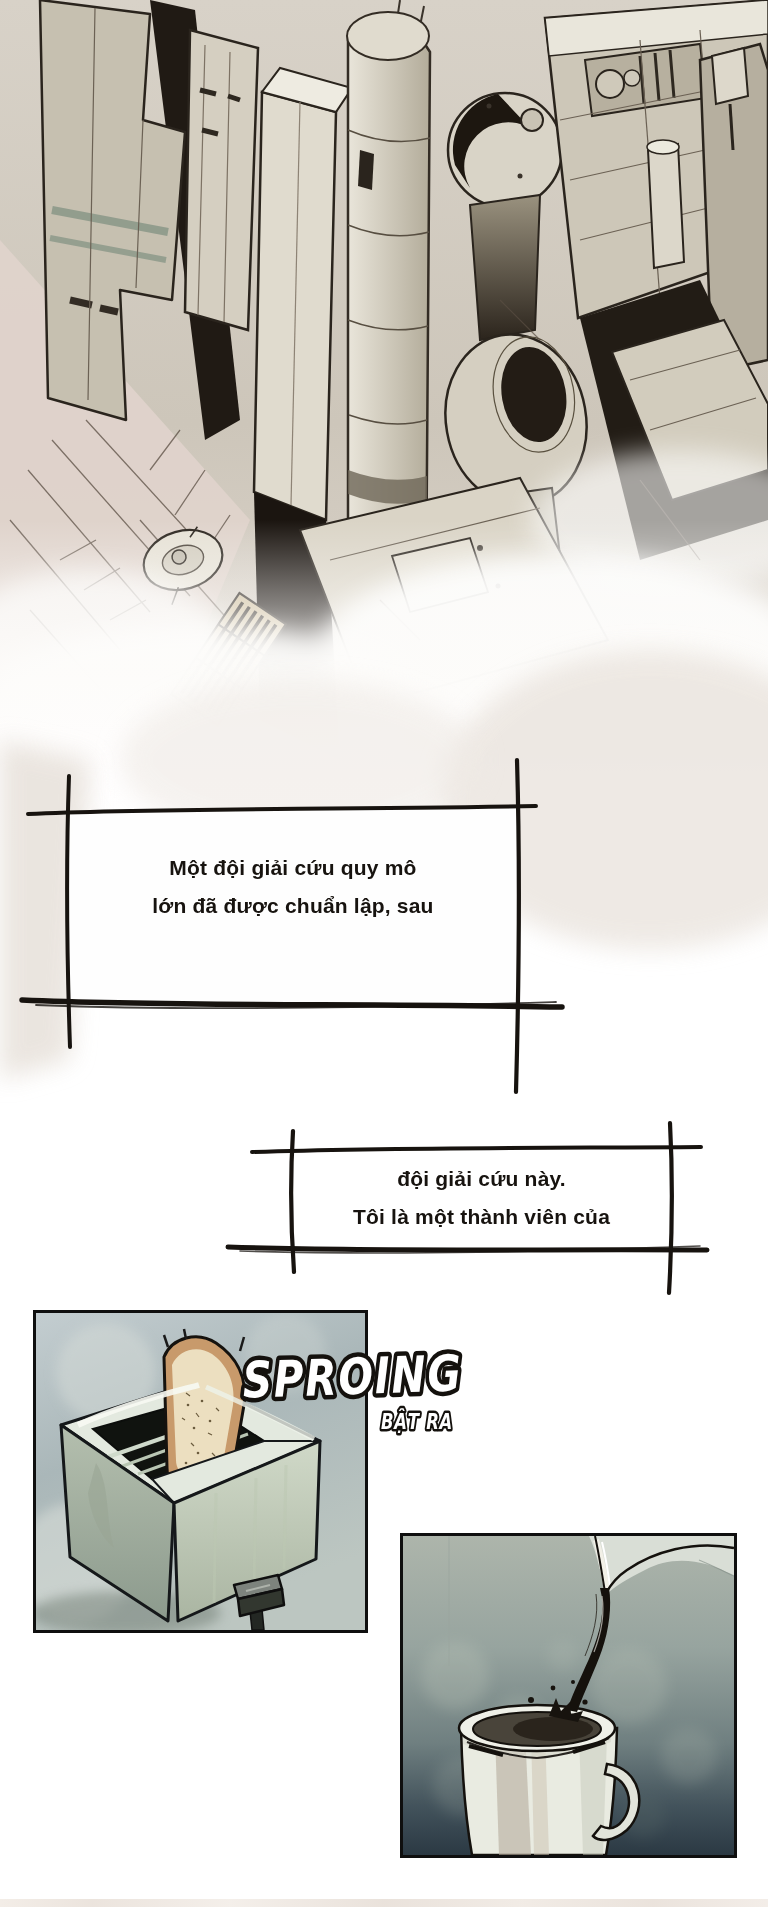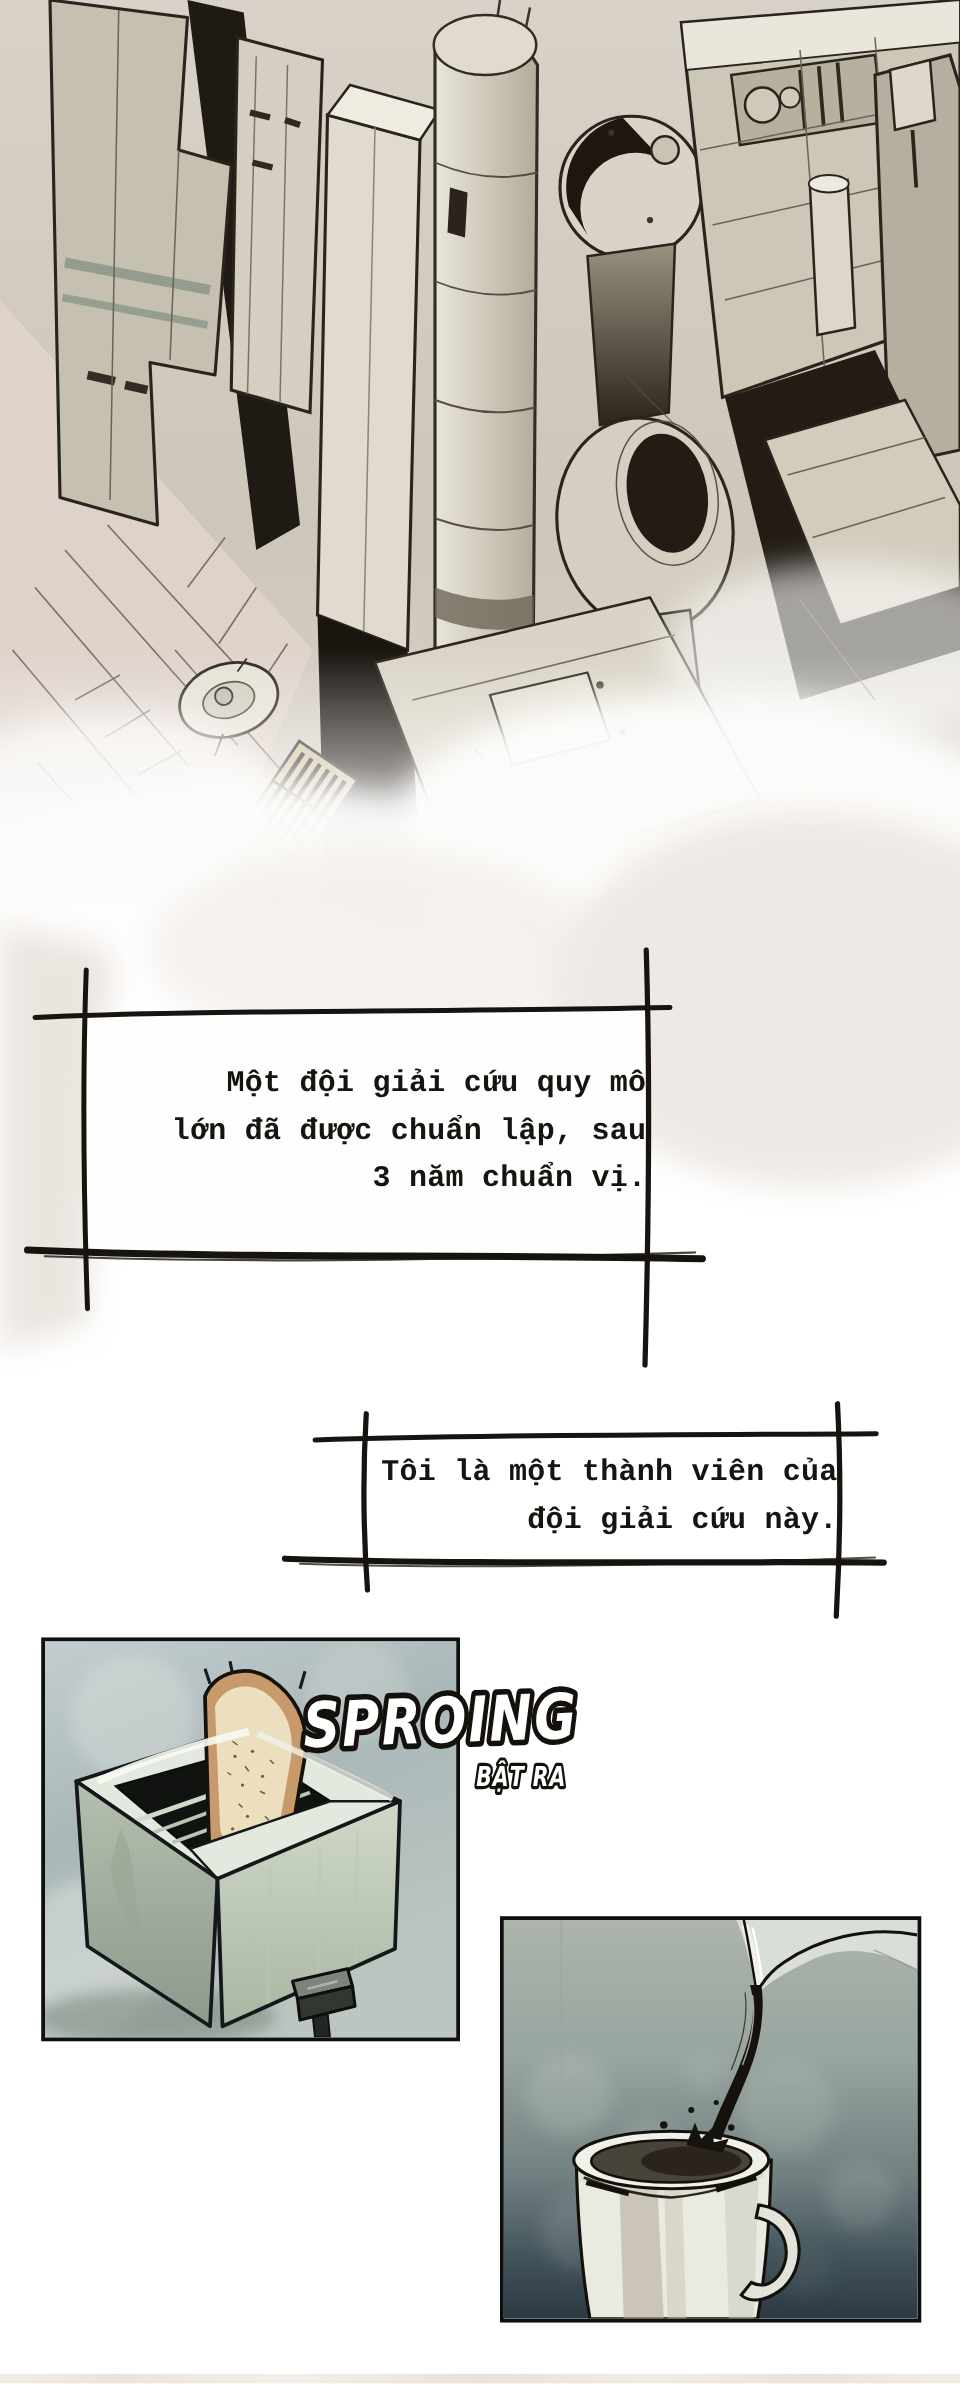--- a/index.html
+++ b/index.html
@@ -1,21 +1,21 @@
 <!DOCTYPE html>
 <html><head>
 <meta charset="utf-8">
 <style>
   html,body{margin:0;padding:0;background:#ffffff;}
   .page{position:relative;width:768px;height:1907px;background:#ffffff;overflow:hidden;
         font-family:"DejaVu Serif", serif;}
   .abs{position:absolute;}
-  .narration{position:absolute;font-weight:bold;font-size:24px;line-height:38px;
-             color:#17130f;text-align:right;letter-spacing:0.2px;
-             font-family:Liberation Mono, monospace;}
+  .narration{position:absolute;font-weight:bold;font-size:21px;line-height:38px;
+             color:#17130f;text-align:center;letter-spacing:0.2px;
+             font-family:Liberation Sans, sans-serif;}
   .panel{position:absolute;border:3px solid #0f0f0f;box-sizing:border-box;background:#cfd6d4;overflow:hidden;}
   .panel svg{display:block;}
   .sliver{position:absolute;left:0;top:1899px;width:768px;height:8px;opacity:.85;
           background:linear-gradient(90deg,#f1eae3 0%,#e8dfd7 12%,#f2ece6 30%,#e6ddd5 50%,#efe8e1 68%,#e7ded6 85%,#f1eae4 100%);}
   svg text{font-family:"DejaVu Sans", sans-serif;}
 </style>
 </head>
 <body>
 
 <div class="page">
@@ -195,36 +195,35 @@
       <path d="M28,814 C150,808 320,810 536,806" stroke-width="4"></path>
       <path d="M22,1000 C180,1007 360,1003 562,1007" stroke-width="5.5"></path>
       <path d="M36,1005 C220,1012 420,1006 556,1002" stroke-width="1.8" opacity="0.8"></path>
       <path d="M69,776 C66,860 67,960 70,1047" stroke-width="4"></path>
       <path d="M517,760 C520,860 519,980 516,1092" stroke-width="4.2"></path>
     </g>
   </svg>
   <div class="narration" style="left:69px;top:849px;width:448px;">
     <div>Một đội giải cứu quy mô</div>
     <div>lớn đã được chuẩn lập, sau</div>
-    <div>3 năm chuẩn vị.</div>
   </div>
 
   <svg class="abs" style="left:0;top:1110px;" width="768" height="200" viewBox="0 1110 768 200">
     <path d="M293,1150 L670,1146 L670,1246 L293,1249 Z" fill="#ffffff"></path>
     <g stroke="#17130f" fill="none" stroke-linecap="round">
       <path d="M252,1152 C400,1147 560,1148 701,1147" stroke-width="4"></path>
       <path d="M228,1247 C380,1252 540,1249 707,1250" stroke-width="5"></path>
       <path d="M240,1251 C400,1256 560,1251 700,1246" stroke-width="1.6" opacity="0.75"></path>
       <path d="M293,1131 C290,1180 291,1230 294,1272" stroke-width="4.2"></path>
       <path d="M670,1123 C673,1180 672,1240 669,1293" stroke-width="4.2"></path>
     </g>
   </svg>
   <div class="narration" style="left:293px;top:1160px;width:377px;">
+    <div>đội giải cứu này.</div>
     <div>Tôi là một thành viên của</div>
-    <div>đội giải cứu này.</div>
   </div>
 
   <div class="panel" style="left:33px;top:1310px;width:335px;height:323px;">
     <svg width="329" height="317" viewBox="0 0 329 317">
       <defs>
         <linearGradient id="tBg" x1="0" y1="0" x2="0.4" y2="1">
           <stop offset="0" stop-color="#c3cdd0"></stop>
             <stop offset="0.45" stop-color="#aab7b9"></stop>
           <stop offset="1" stop-color="#bcc6c1"></stop>
         </linearGradient>

